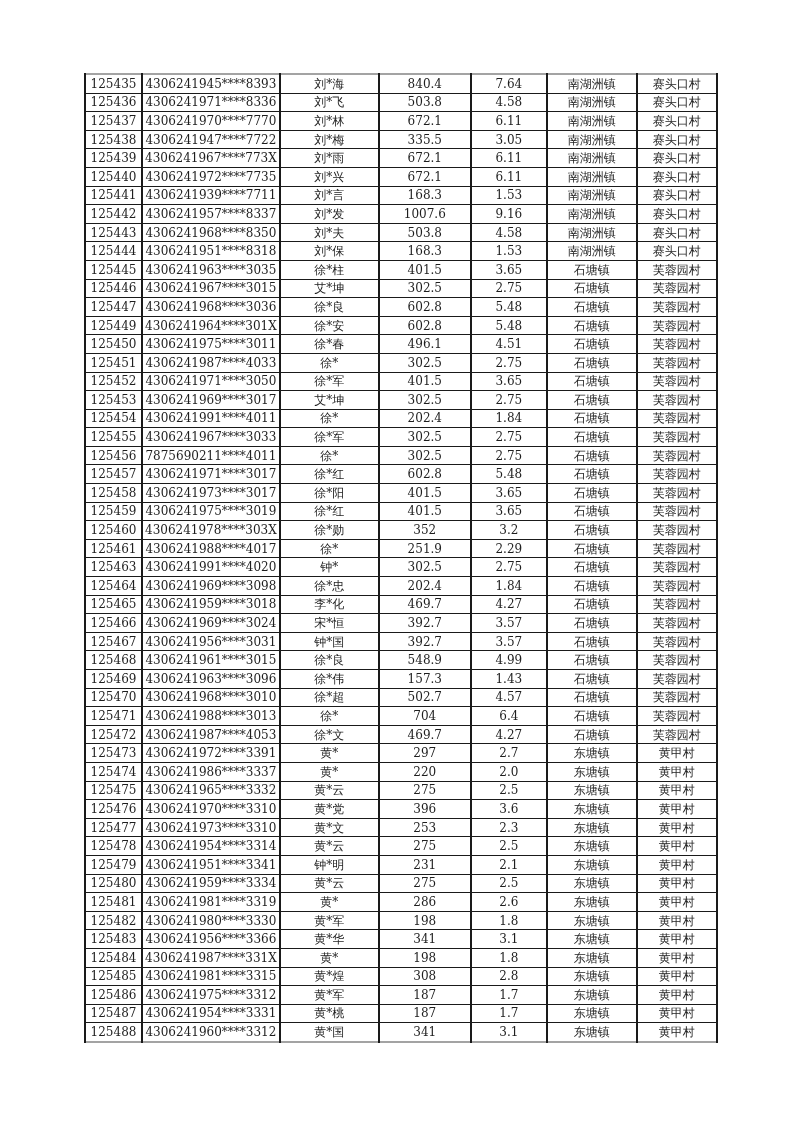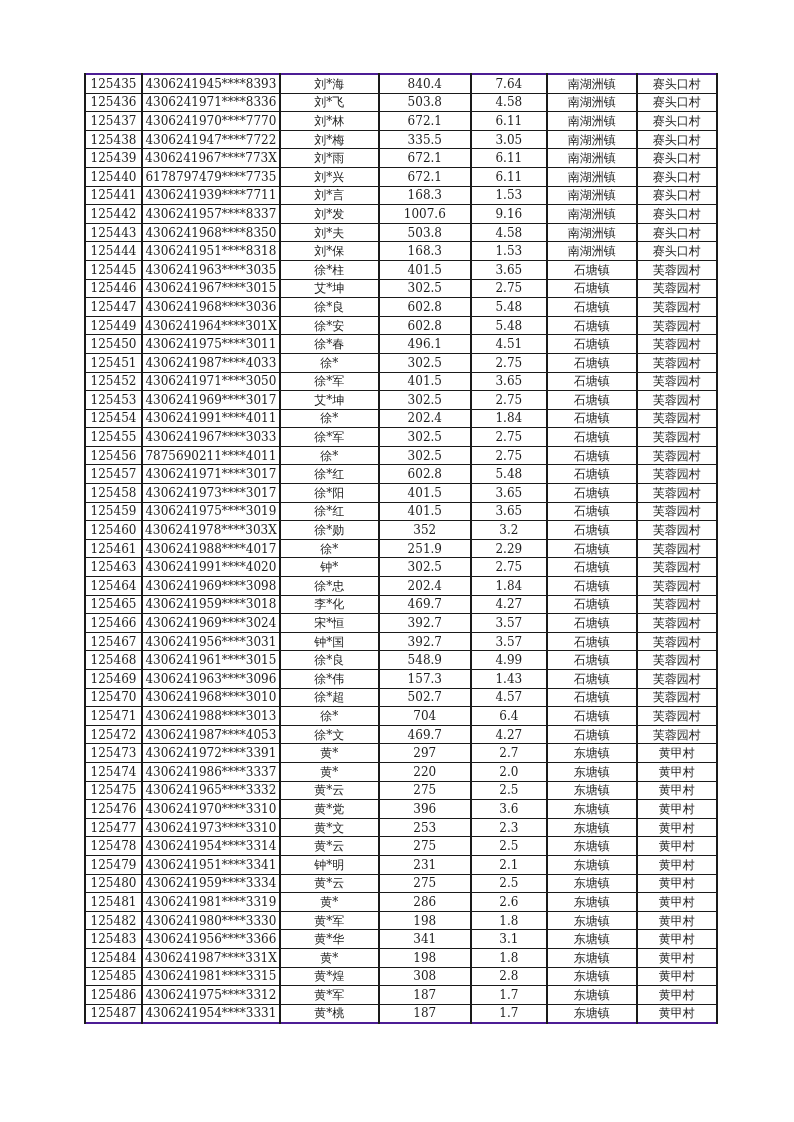--- a/index.html
+++ b/index.html
@@ -14,21 +14,21 @@
     font-family: "DejaVu Serif", "Liberation Serif", serif;
   }
   .table-wrap {
     position: absolute;
     left: 84px;
     top: 73px;
   }
   table.roster {
     border-collapse: collapse;
     table-layout: fixed;
-    border: 2px solid #4c1d95;
+    border: 2px solid #a3a3a3;
   }
   table.roster td {
     border: 1px solid #1a1a1a;
     border-left-width: 2px;
     border-right-width: 2px;
     height: 17.6px;
     padding: 0 2px;
     text-align: center;
     vertical-align: middle;
     font-size: 12px;
@@ -100,21 +100,21 @@
           <td>125439</td>
           <td>4306241967****773X</td>
           <td>刘*雨</td>
           <td>672.1</td>
           <td>6.11</td>
           <td>南湖洲镇</td>
           <td>赛头口村</td>
         </tr>
         <tr>
           <td>125440</td>
-          <td>6178797479****7735</td>
+          <td>4306241972****7735</td>
           <td>刘*兴</td>
           <td>672.1</td>
           <td>6.11</td>
           <td>南湖洲镇</td>
           <td>赛头口村</td>
         </tr>
         <tr>
           <td>125441</td>
           <td>4306241939****7711</td>
           <td>刘*言</td>
@@ -512,15 +512,24 @@
         </tr>
         <tr>
           <td>125487</td>
           <td>4306241954****3331</td>
           <td>黄*桃</td>
           <td>187</td>
           <td>1.7</td>
           <td>东塘镇</td>
           <td>黄甲村</td>
         </tr>
+        <tr>
+          <td>125488</td>
+          <td>4306241960****3312</td>
+          <td>黄*国</td>
+          <td>341</td>
+          <td>3.1</td>
+          <td>东塘镇</td>
+          <td>黄甲村</td>
+        </tr>
       </tbody>
   </table>
 </div>
 
 </body></html>

